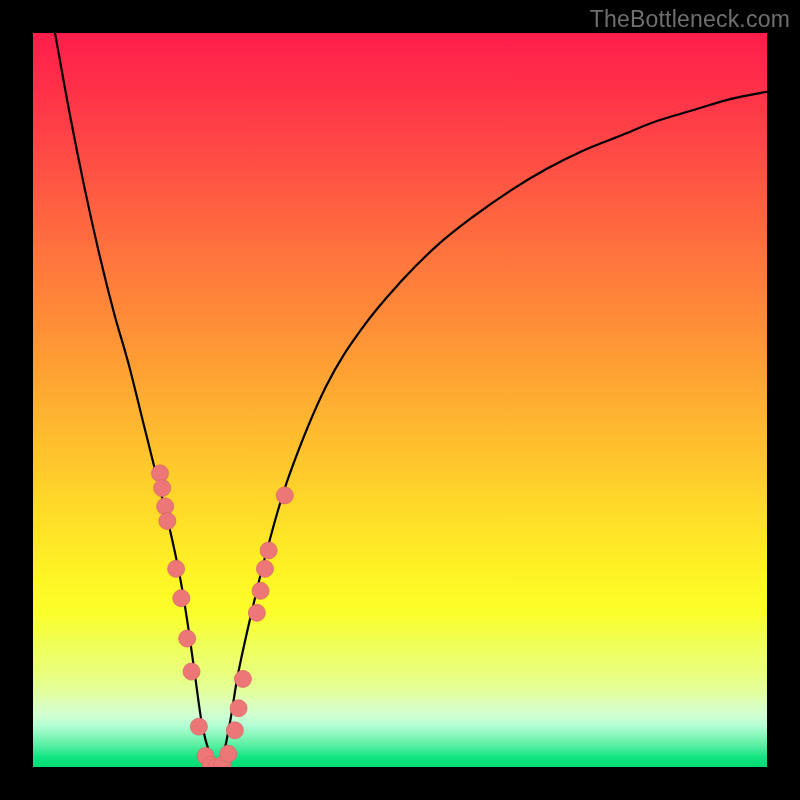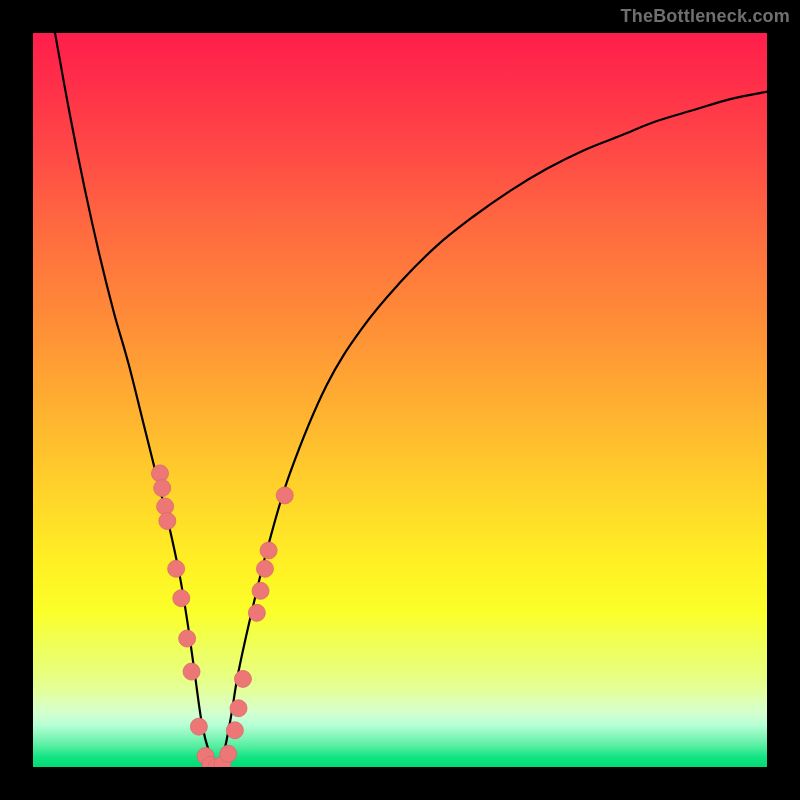--- a/index.html
+++ b/index.html
@@ -46,22 +46,22 @@
       #54eea0 97.2%,
       #14e484 98.6%,
       #00db72 100%
     );
   }
   .watermark {
     position: absolute;
     top: 6px;
     right: 10px;
     color: #6f6f6f;
-    font-size: 18px;
-    font-weight: 700;
+    font-size: 23px;
+    font-weight: 400;
     letter-spacing: 0.2px;
     user-select: none;
   }
   svg.curve {
     position: absolute;
     left: 0;
     top: 0;
     width: 734px;
     height: 734px;
   }

